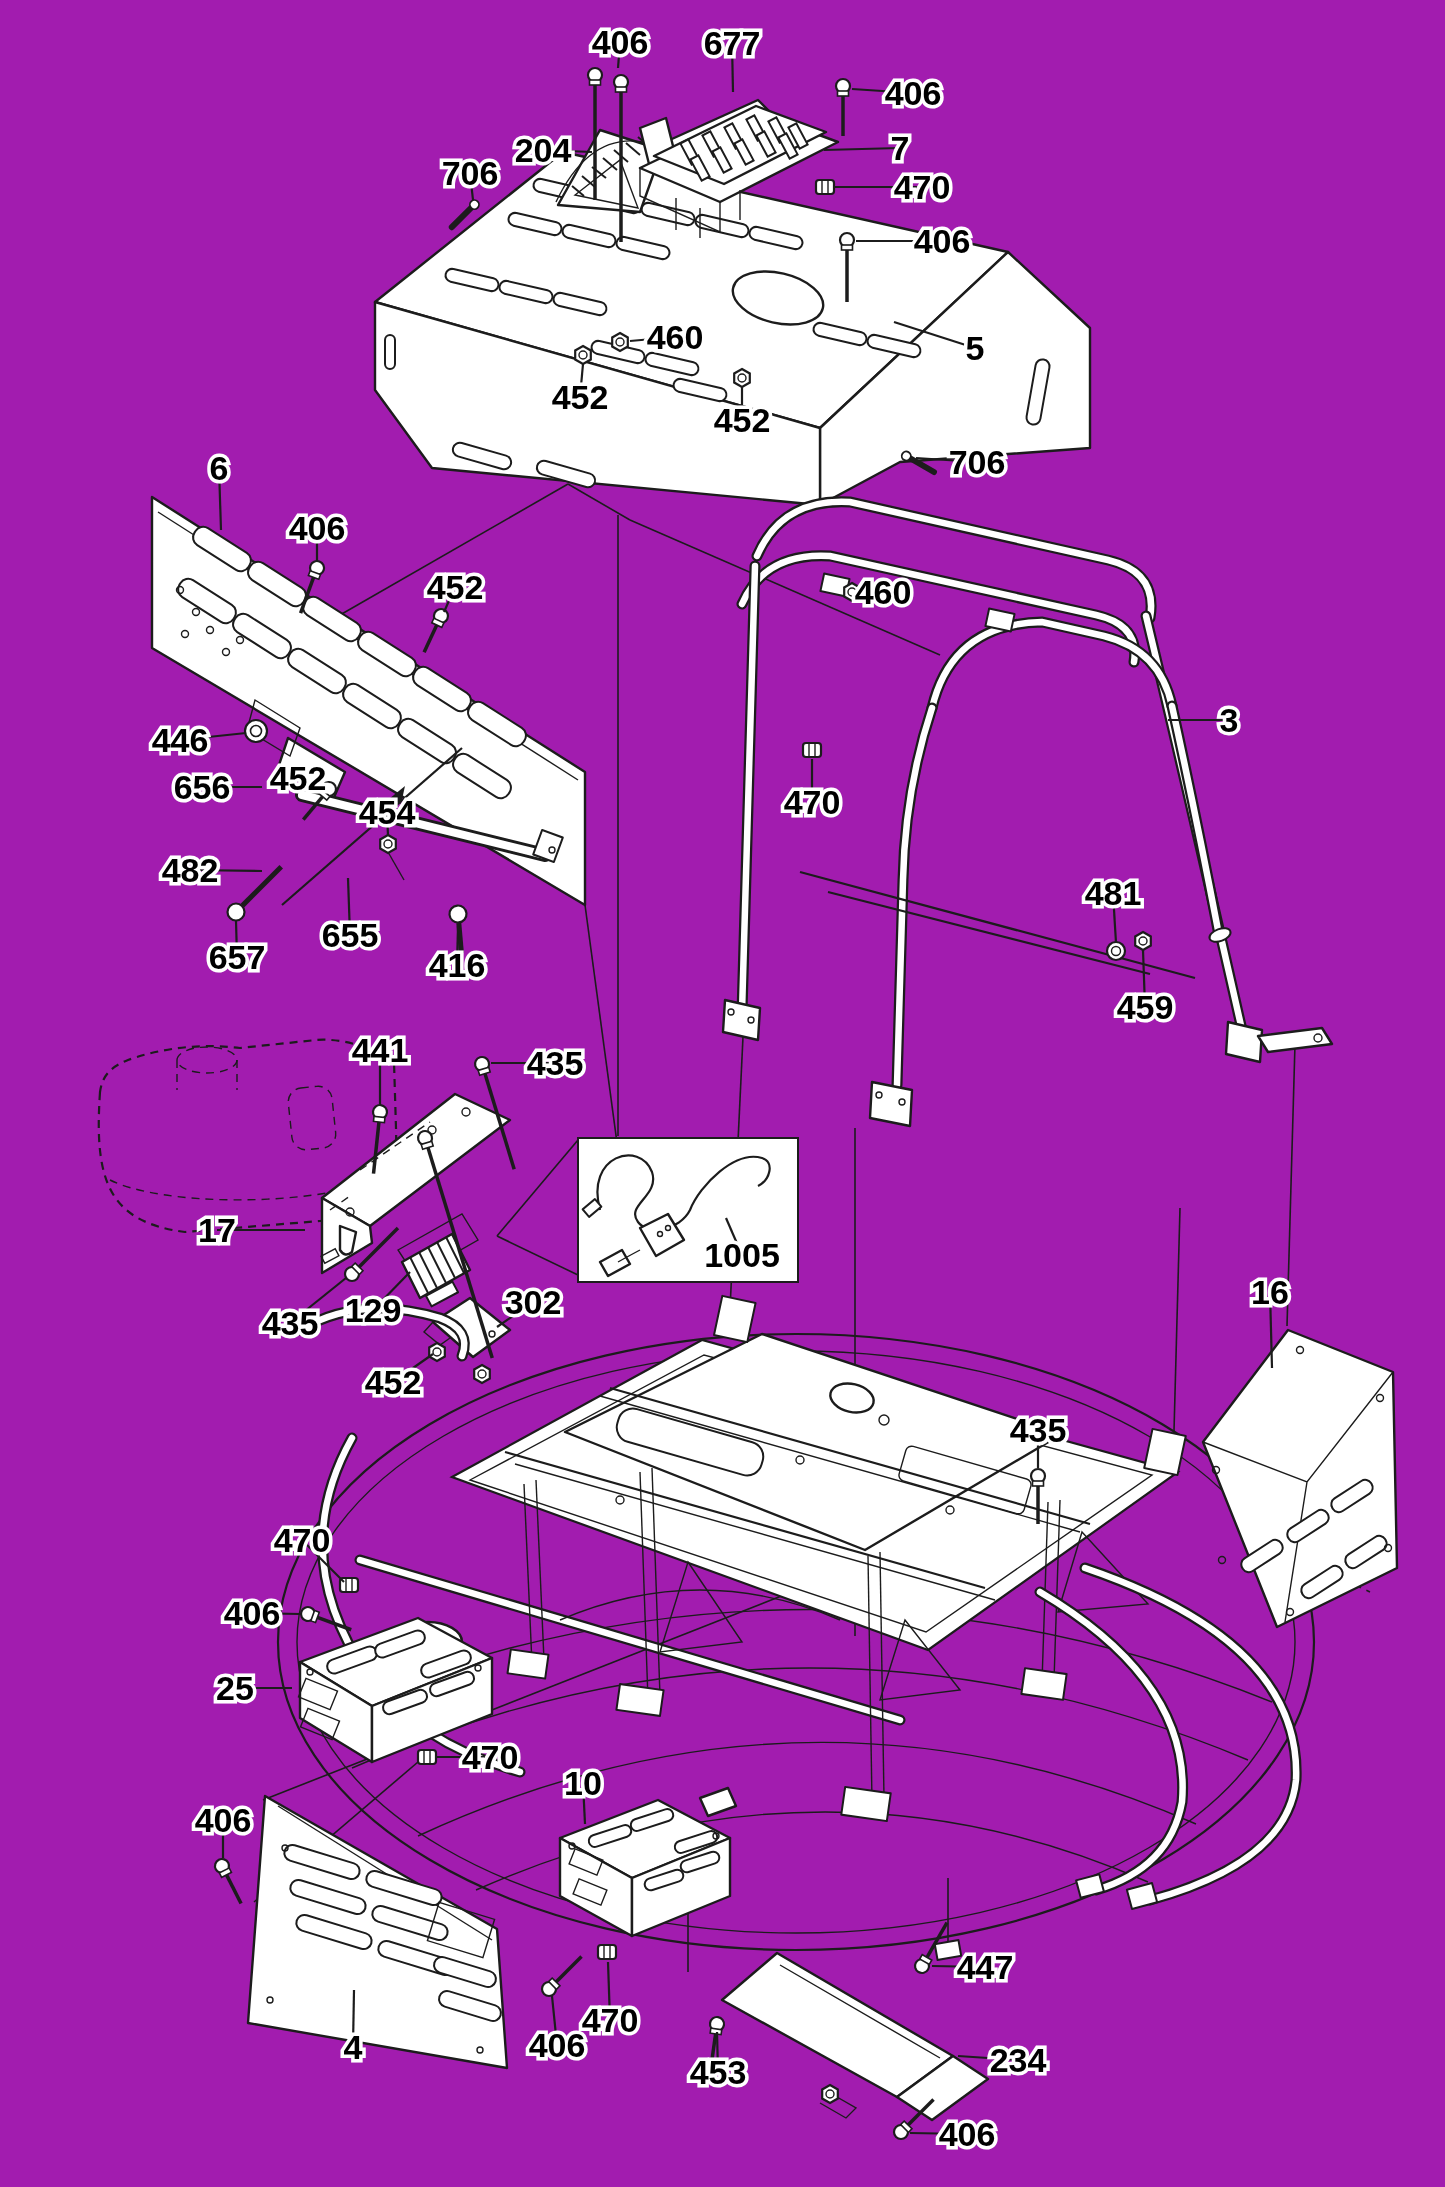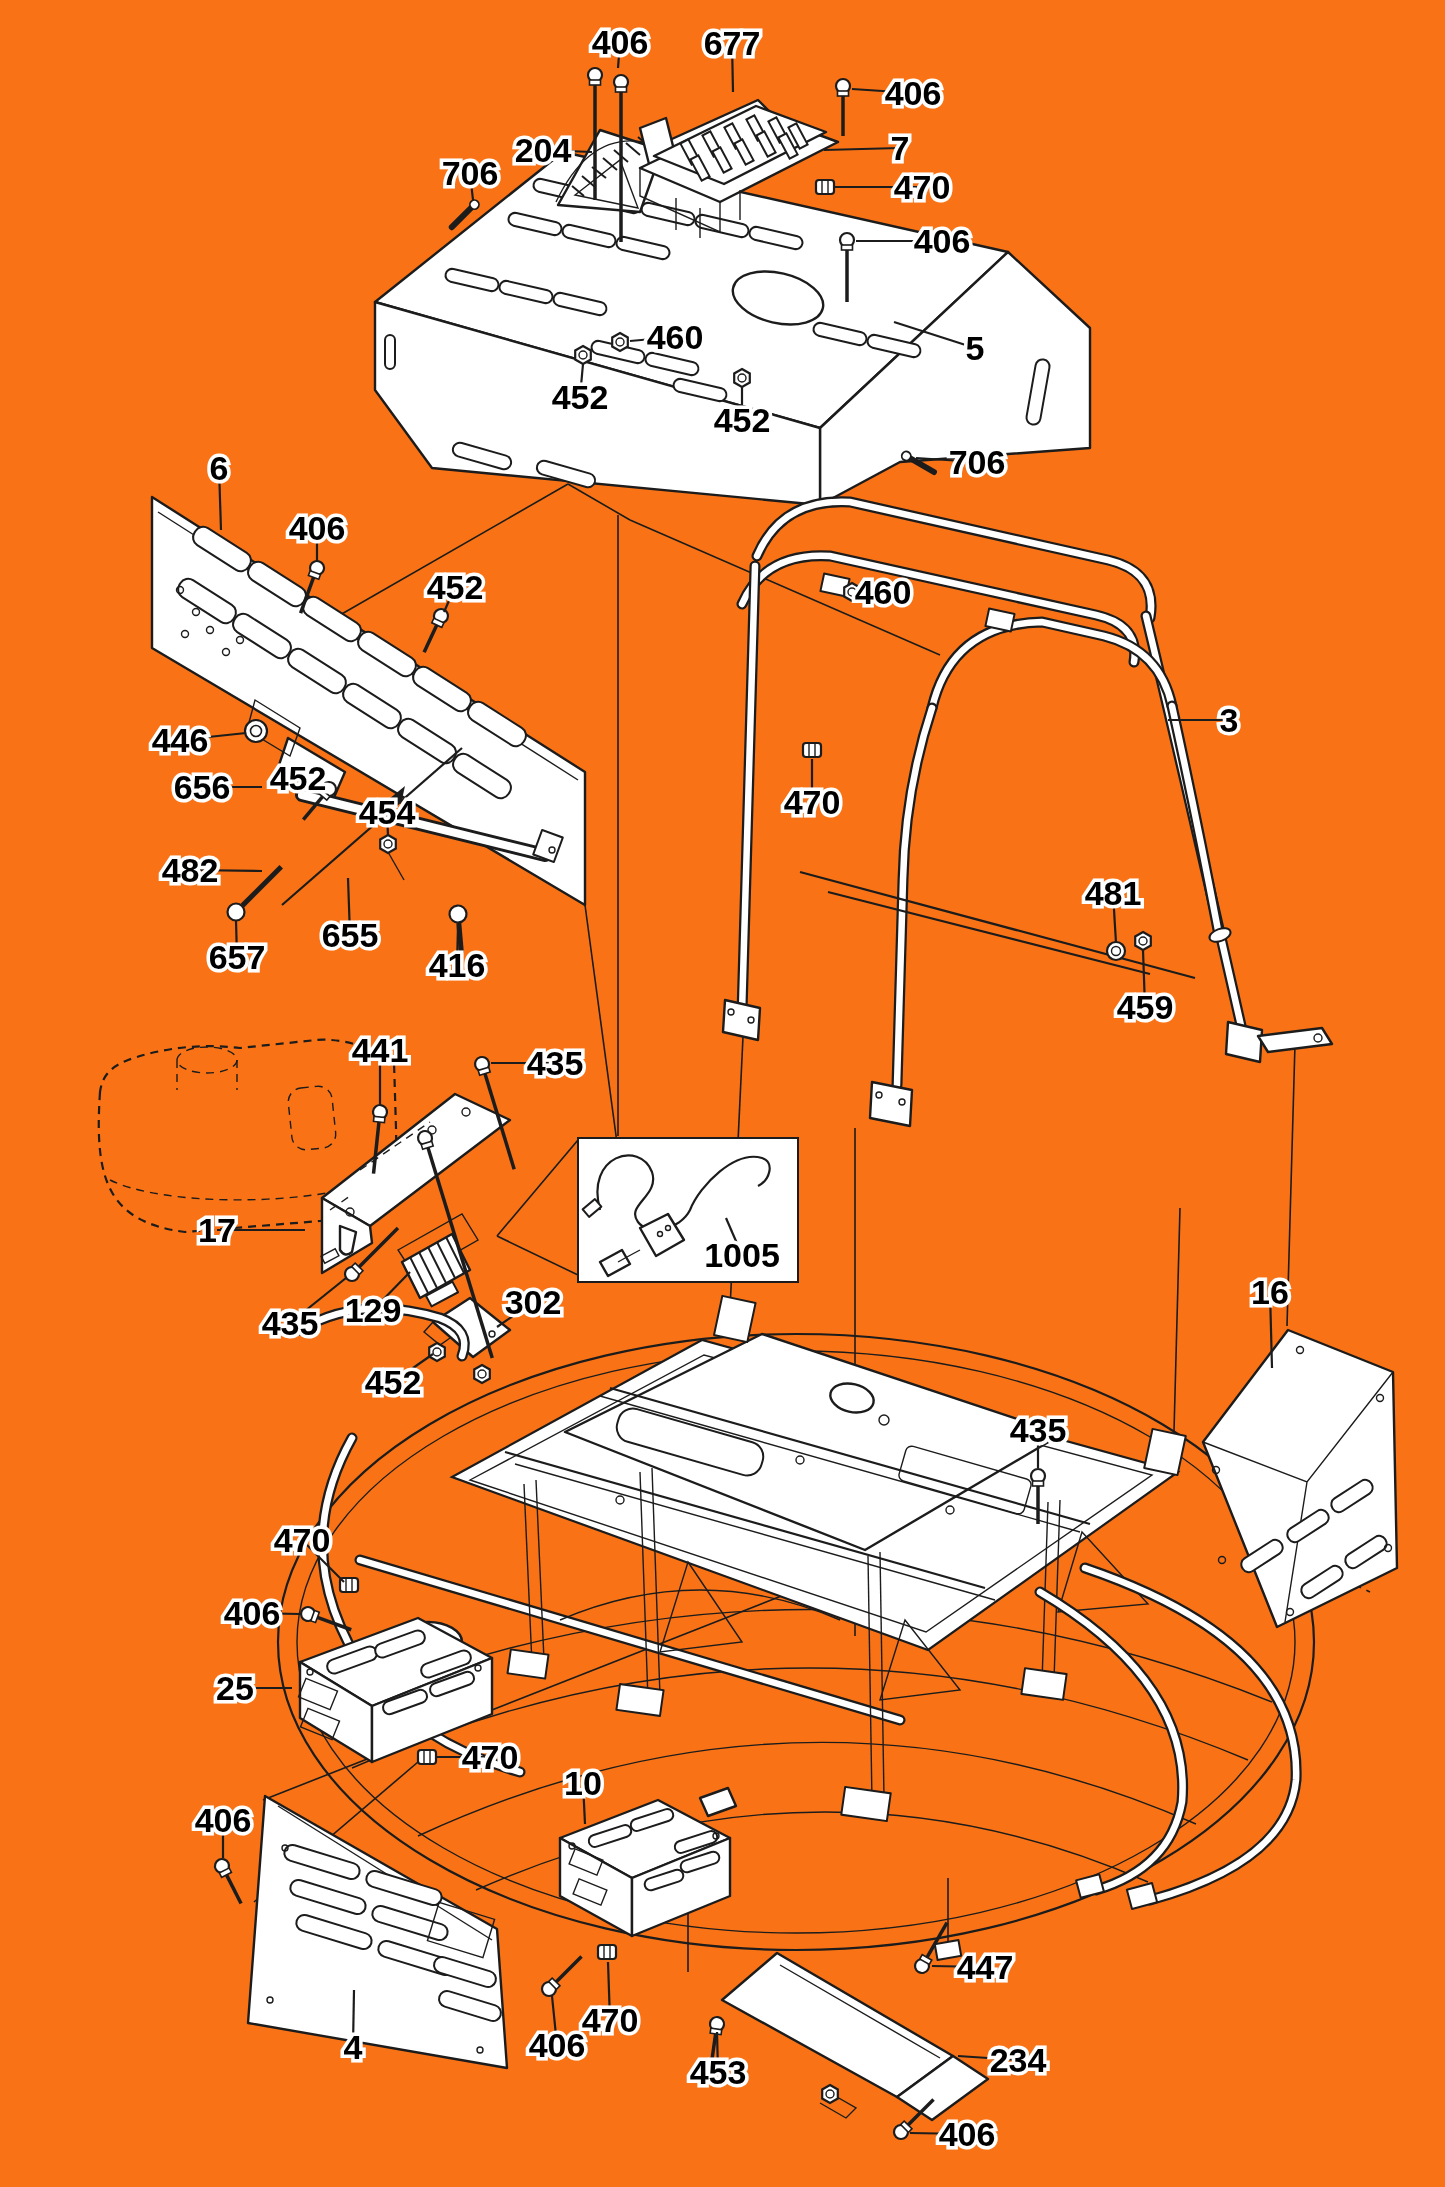--- a/index.html
+++ b/index.html
@@ -1,16 +1,16 @@
 <!DOCTYPE html>
 <html><head>
 <meta charset="utf-8">
 <style>
   html,body{margin:0;padding:0;background:#ffffff;}
-  .stage{width:1445px;height:2187px;position:relative;background:#f97316;}
+  .stage{width:1445px;height:2187px;position:relative;background:#a21caf;}
   svg{display:block;}
   .ol{fill:#ffffff;stroke:#1c1c1c;stroke-width:2.4;stroke-linejoin:round;}
   .olw{fill:#ffffff;stroke:#1c1c1c;stroke-width:2;stroke-linejoin:round;}
   .ln{fill:none;stroke:#1c1c1c;stroke-width:2.2;stroke-linejoin:round;}
   .thin{fill:none;stroke:#1c1c1c;stroke-width:1.4;}
   .dash{stroke-dasharray:8 6;}
   .tube{fill:none;stroke:#1c1c1c;stroke-width:11;stroke-linecap:round;}
   .tubein{fill:none;stroke:#ffffff;stroke-width:6.5;stroke-linecap:round;}
   .slot{fill:#ffffff;stroke:#1c1c1c;stroke-width:2;}
   .hatch{stroke:#1c1c1c;stroke-width:2;}

